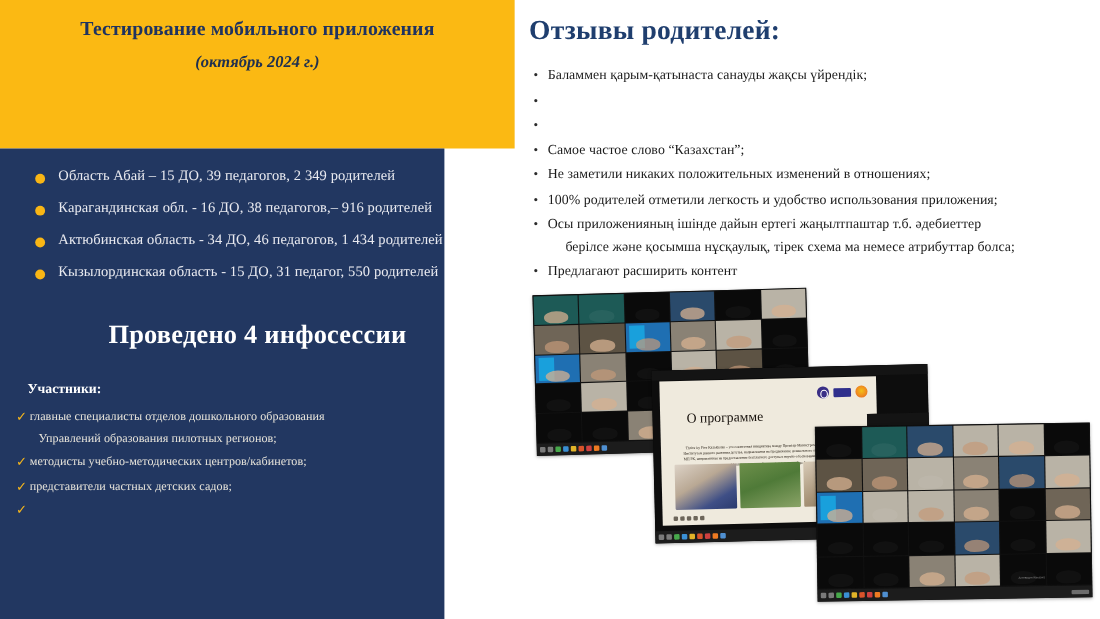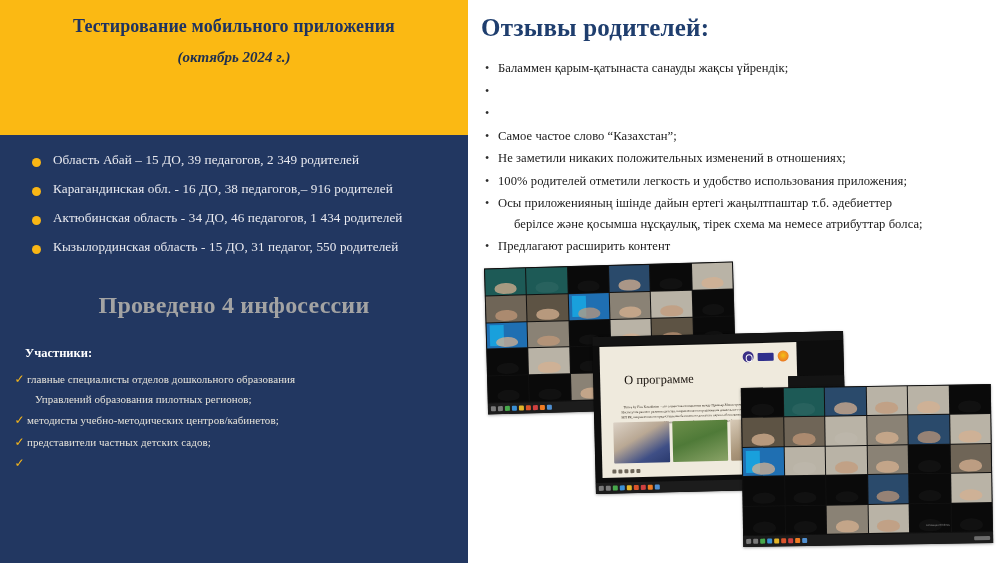--- a/index.html
+++ b/index.html
@@ -45,21 +45,21 @@
     font-family: "Liberation Serif", serif;
     font-weight: bold;
     font-style: italic;
     font-size: 15px;
     color: #20304f;
   }
 
   #navy-panel {
     position: absolute;
     left: 0; top: 135px;
-    width: 468px;
+    width: 404px;
     height: 428px;
     background: #223761;
   }
 
   #region-list {
     position: absolute;
     left: 0; top: 17px;
     width: 468px;
   }
   .region-row {
@@ -86,21 +86,21 @@
   }
 
   #infosessions-heading {
     position: absolute;
     left: 0; top: 157px;
     width: 468px;
     text-align: center;
     font-family: "Liberation Serif", serif;
     font-weight: bold;
     font-size: 24px;
-    color: #a3a3a3;
+    color: #ffffff;
     letter-spacing: 0.2px;
   }
 
   #participants-block {
     position: absolute;
     left: 0; top: 211px;
     width: 468px;
   }
   #participants-label {
     font-family: "Liberation Serif", serif;

